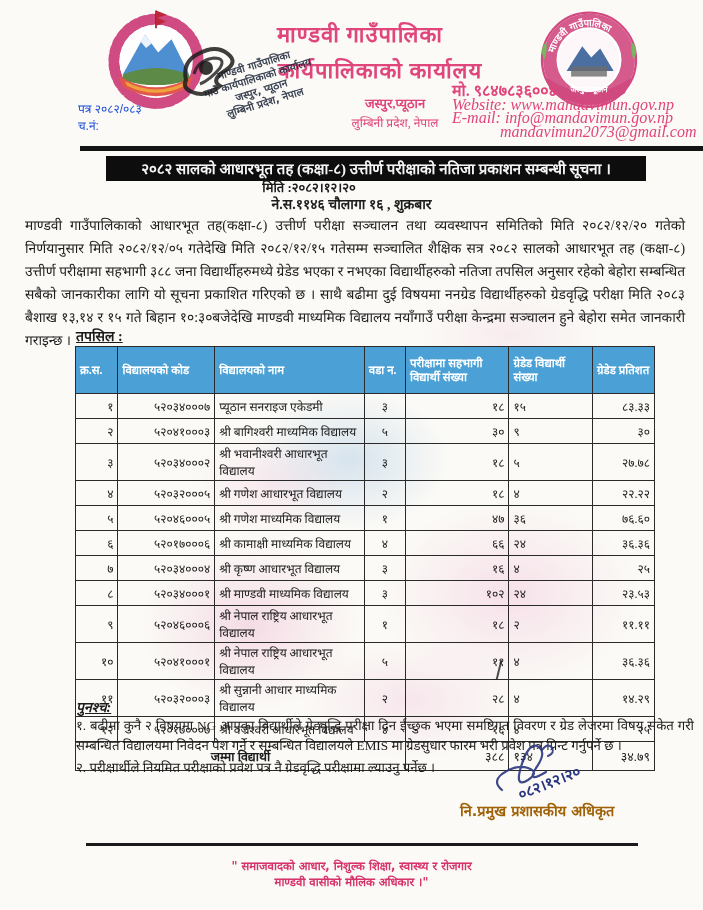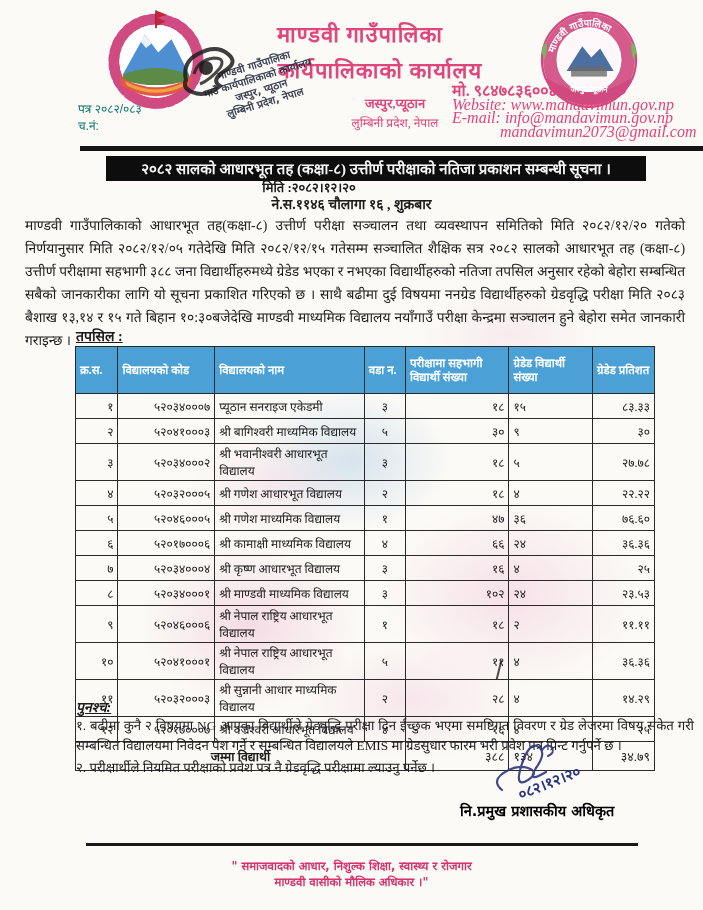--- a/index.html
+++ b/index.html
@@ -6,21 +6,21 @@
   .page{position:relative;width:703px;height:910px;margin:0 auto;background:#fbfaf6;overflow:hidden;
         font-family:"Liberation Serif","DejaVu Serif",serif;color:#1c1c1c;}
   .blob{position:absolute;border-radius:50%;pointer-events:none;}
   
   .logo{position:absolute;}
   .head-center{position:absolute;left:180px;top:18px;width:360px;text-align:center;color:#e0457c;}
   .hc1{font-size:22px;font-weight:bold;letter-spacing:1px;}
   .hc2{font-size:22px;font-weight:bold;letter-spacing:1px;margin-top:6px;margin-left:40px;}
   .hc3{font-size:13px;font-weight:bold;margin-top:10px;margin-left:70px;}
   .hc4{font-size:12px;margin-top:2px;margin-left:70px;}
-  .meta-left{position:absolute;left:78px;top:101px;color:#0f766e;font-size:12px;line-height:17px;font-family:"Liberation Sans","DejaVu Sans",sans-serif;}
+  .meta-left{position:absolute;left:78px;top:101px;color:#1d4ed8;font-size:12px;line-height:17px;font-family:"Liberation Sans","DejaVu Sans",sans-serif;}
   .contact{position:absolute;left:452px;top:84px;width:250px;color:#e0457c;font-size:16px;line-height:13.5px;font-style:italic;font-family:"Liberation Serif","DejaVu Serif",serif;}
   .contact .ph{font-style:normal;font-weight:bold;}
   .contact .em2{margin-left:48px;}
   .stamp{position:absolute;left:152px;top:58px;width:215px;transform:rotate(-17deg);color:#222a3d;opacity:.88;
          font-size:10.5px;font-weight:bold;text-align:center;line-height:13px;font-family:"DejaVu Sans",sans-serif;}
   .stamp-blob{position:absolute;left:176px;top:40px;}
   .header-rule{position:absolute;left:80px;top:146px;width:623px;height:4px;background:#141414;border-bottom:1px solid #141414;box-shadow:0 6px 0 -5px #141414;}
   
   .notice-bar{position:absolute;left:106px;top:156px;width:532px;background:#0d0d0d;color:#f5f5f5;
               font-size:15px;font-weight:bold;text-align:center;padding:2px 4px 3px;}
@@ -43,21 +43,21 @@
   tfoot td{height:26px;font-size:12.5px;}
   .total-label{text-align:center;font-weight:bold;}
   .pen-mark{position:absolute;left:498px;top:660px;width:2px;height:20px;background:#222;transform:rotate(14deg);opacity:.8;}
   
   .punashcha{position:absolute;left:76px;top:697px;font-size:14px;font-weight:bold;text-decoration:underline;font-style:italic;}
   .notes{position:absolute;left:76px;top:716px;width:618px;font-size:13.2px;line-height:20px;text-align:justify;}
   .notes .note{margin:0 0 2px 0;}
   
   .signature{position:absolute;left:488px;top:738px;width:160px;height:72px;}
   .sig-date{position:absolute;left:28px;top:34px;transform:rotate(-22deg);color:#2a3580;font-size:15px;font-weight:bold;font-family:"DejaVu Sans",sans-serif;}
-  .sig-title{position:absolute;left:460px;top:800px;width:235px;font-size:14.5px;font-weight:bold;color:#000000;font-family:"DejaVu Sans",sans-serif;}
+  .sig-title{position:absolute;left:460px;top:800px;width:235px;font-size:14.5px;font-weight:bold;color:#a16207;font-family:"DejaVu Sans",sans-serif;}
   .footer-rule{position:absolute;left:86px;top:843px;width:552px;height:3px;background:#1a1a1a;box-shadow:0 5px 0 -3px #1a1a1a;}
   .slogan{position:absolute;left:0;top:858px;width:703px;text-align:center;color:#d6336c;
           font-size:11.5px;font-weight:bold;line-height:16px;font-family:"DejaVu Sans",sans-serif;}
 </style>
 </head>
 <body>
 
 <div class="page">
 
   <div class="blob" style="left:250px;top:390px;width:200px;height:140px;background:radial-gradient(closest-side,rgba(120,170,215,.28),rgba(120,170,215,0));"></div>

